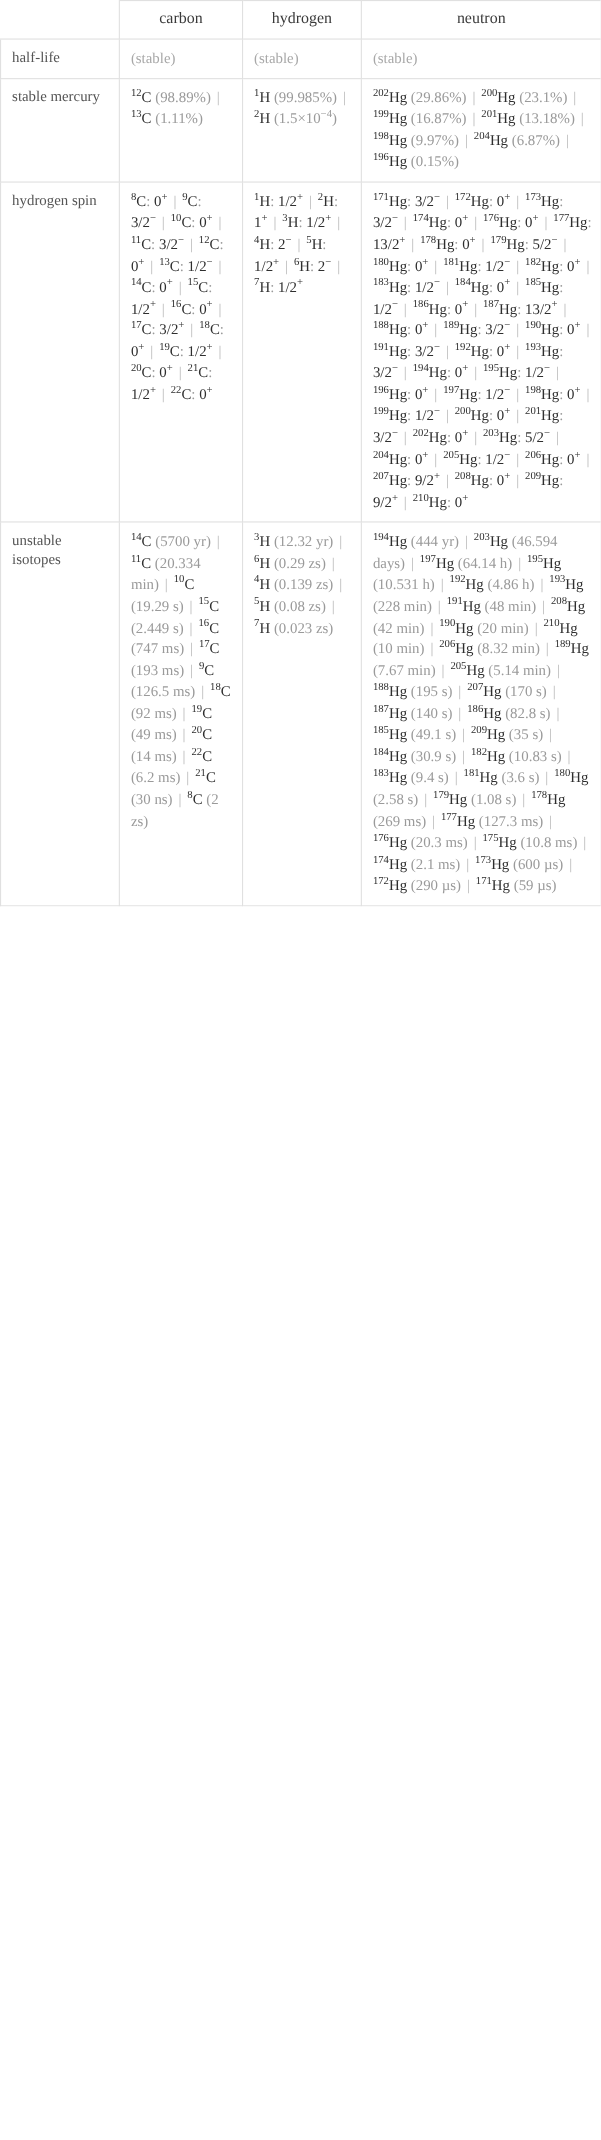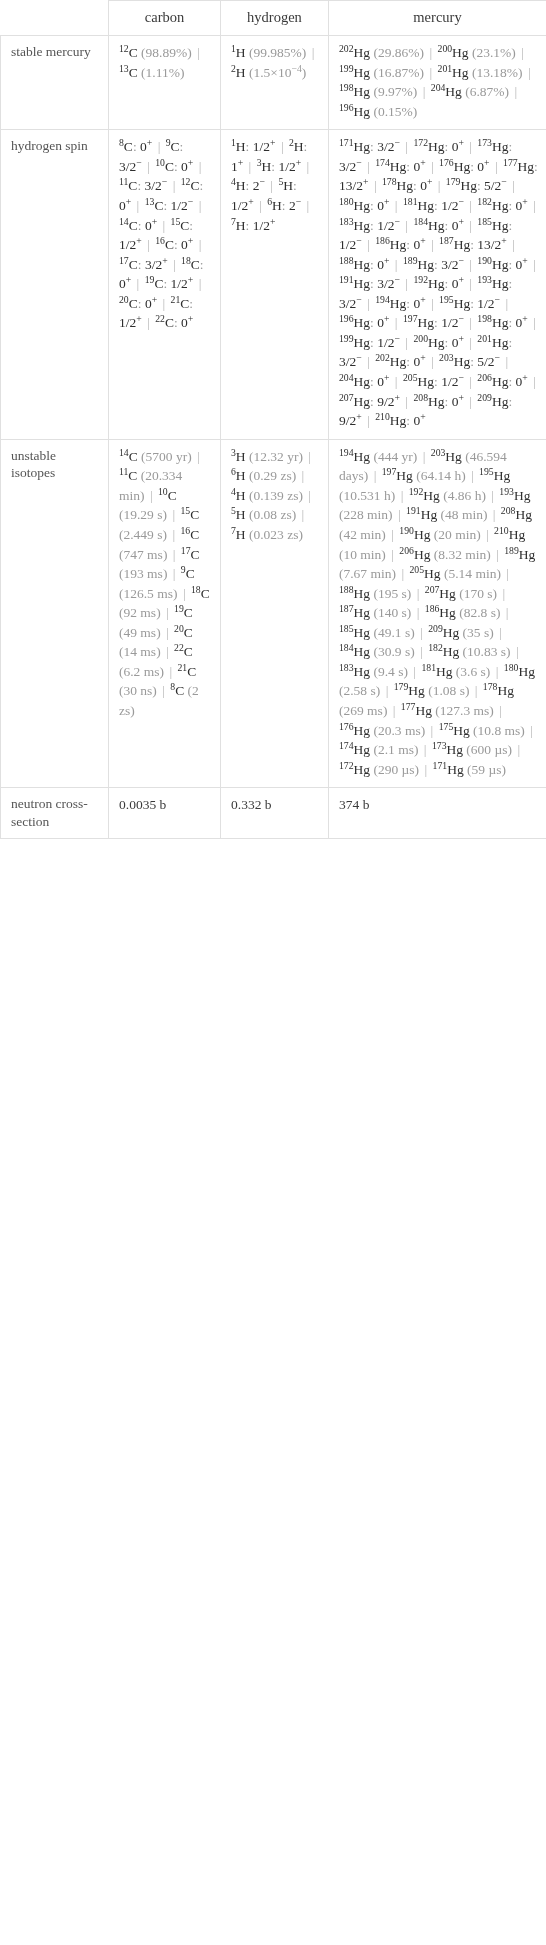--- a/index.html
+++ b/index.html
@@ -74,42 +74,42 @@
     <col class="c-label">
       <col class="c-carbon">
       <col class="c-hydrogen">
       <col class="c-mercury">
   </colgroup>
   <thead>
     <tr class="header-row">
       <th class="blank-corner"></th>
       <th>carbon</th>
       <th>hydrogen</th>
-      <th>mercury</th>
+      <th>neutron</th>
     </tr>
   </thead>
   <tbody>
+    <tr>
+      <td class="row-label">half-life</td>
+      <td class="val muted">(stable)</td>
+      <td class="val muted">(stable)</td>
+      <td class="val muted">(stable)</td>
+    </tr>
     <tr>
       <td class="row-label">stable mercury</td>
       <td class="val"><span class="iso-sym nowrap"><span class="pre-sup">12</span>C</span> <span class="dim">(98.89%)</span><span class="sep">&nbsp;|</span> <span class="iso-sym nowrap"><span class="pre-sup">13</span>C</span> <span class="dim">(1.11%)</span></td>
       <td class="val"><span class="iso-sym nowrap"><span class="pre-sup">1</span>H</span> <span class="dim">(99.985%)</span><span class="sep">&nbsp;|</span> <span class="iso-sym nowrap"><span class="pre-sup">2</span>H</span> <span class="dim">(1.5×10<sup>−4</sup>)</span></td>
       <td class="val"><span class="iso-sym nowrap"><span class="pre-sup">202</span>Hg</span> <span class="dim">(29.86%)</span><span class="sep">&nbsp;|</span> <span class="iso-sym nowrap"><span class="pre-sup">200</span>Hg</span> <span class="dim">(23.1%)</span><span class="sep">&nbsp;|</span> <span class="iso-sym nowrap"><span class="pre-sup">199</span>Hg</span> <span class="dim">(16.87%)</span><span class="sep">&nbsp;|</span> <span class="iso-sym nowrap"><span class="pre-sup">201</span>Hg</span> <span class="dim">(13.18%)</span><span class="sep">&nbsp;|</span> <span class="iso-sym nowrap"><span class="pre-sup">198</span>Hg</span> <span class="dim">(9.97%)</span><span class="sep">&nbsp;|</span> <span class="iso-sym nowrap"><span class="pre-sup">204</span>Hg</span> <span class="dim">(6.87%)</span><span class="sep">&nbsp;|</span> <span class="iso-sym nowrap"><span class="pre-sup">196</span>Hg</span> <span class="dim">(0.15%)</span></td>
     </tr>
     <tr>
       <td class="row-label">hydrogen spin</td>
       <td class="val"><span class="iso-sym nowrap"><span class="pre-sup">8</span>C</span><span class="dim">:</span> <span class="spin">0<sup>+</sup></span><span class="sep">&nbsp;|</span> <span class="iso-sym nowrap"><span class="pre-sup">9</span>C</span><span class="dim">:</span> <span class="spin">3/2<sup>−</sup></span><span class="sep">&nbsp;|</span> <span class="iso-sym nowrap"><span class="pre-sup">10</span>C</span><span class="dim">:</span> <span class="spin">0<sup>+</sup></span><span class="sep">&nbsp;|</span> <span class="iso-sym nowrap"><span class="pre-sup">11</span>C</span><span class="dim">:</span> <span class="spin">3/2<sup>−</sup></span><span class="sep">&nbsp;|</span> <span class="iso-sym nowrap"><span class="pre-sup">12</span>C</span><span class="dim">:</span> <span class="spin">0<sup>+</sup></span><span class="sep">&nbsp;|</span> <span class="iso-sym nowrap"><span class="pre-sup">13</span>C</span><span class="dim">:</span> <span class="spin">1/2<sup>−</sup></span><span class="sep">&nbsp;|</span> <span class="iso-sym nowrap"><span class="pre-sup">14</span>C</span><span class="dim">:</span> <span class="spin">0<sup>+</sup></span><span class="sep">&nbsp;|</span> <span class="iso-sym nowrap"><span class="pre-sup">15</span>C</span><span class="dim">:</span> <span class="spin">1/2<sup>+</sup></span><span class="sep">&nbsp;|</span> <span class="iso-sym nowrap"><span class="pre-sup">16</span>C</span><span class="dim">:</span> <span class="spin">0<sup>+</sup></span><span class="sep">&nbsp;|</span> <span class="iso-sym nowrap"><span class="pre-sup">17</span>C</span><span class="dim">:</span> <span class="spin">3/2<sup>+</sup></span><span class="sep">&nbsp;|</span> <span class="iso-sym nowrap"><span class="pre-sup">18</span>C</span><span class="dim">:</span> <span class="spin">0<sup>+</sup></span><span class="sep">&nbsp;|</span> <span class="iso-sym nowrap"><span class="pre-sup">19</span>C</span><span class="dim">:</span> <span class="spin">1/2<sup>+</sup></span><span class="sep">&nbsp;|</span> <span class="iso-sym nowrap"><span class="pre-sup">20</span>C</span><span class="dim">:</span> <span class="spin">0<sup>+</sup></span><span class="sep">&nbsp;|</span> <span class="iso-sym nowrap"><span class="pre-sup">21</span>C</span><span class="dim">:</span> <span class="spin">1/2<sup>+</sup></span><span class="sep">&nbsp;|</span> <span class="iso-sym nowrap"><span class="pre-sup">22</span>C</span><span class="dim">:</span> <span class="spin">0<sup>+</sup></span></td>
       <td class="val"><span class="iso-sym nowrap"><span class="pre-sup">1</span>H</span><span class="dim">:</span> <span class="spin">1/2<sup>+</sup></span><span class="sep">&nbsp;|</span> <span class="iso-sym nowrap"><span class="pre-sup">2</span>H</span><span class="dim">:</span> <span class="spin">1<sup>+</sup></span><span class="sep">&nbsp;|</span> <span class="iso-sym nowrap"><span class="pre-sup">3</span>H</span><span class="dim">:</span> <span class="spin">1/2<sup>+</sup></span><span class="sep">&nbsp;|</span> <span class="iso-sym nowrap"><span class="pre-sup">4</span>H</span><span class="dim">:</span> <span class="spin">2<sup>−</sup></span><span class="sep">&nbsp;|</span> <span class="iso-sym nowrap"><span class="pre-sup">5</span>H</span><span class="dim">:</span> <span class="spin">1/2<sup>+</sup></span><span class="sep">&nbsp;|</span> <span class="iso-sym nowrap"><span class="pre-sup">6</span>H</span><span class="dim">:</span> <span class="spin">2<sup>−</sup></span><span class="sep">&nbsp;|</span> <span class="iso-sym nowrap"><span class="pre-sup">7</span>H</span><span class="dim">:</span> <span class="spin">1/2<sup>+</sup></span></td>
       <td class="val"><span class="iso-sym nowrap"><span class="pre-sup">171</span>Hg</span><span class="dim">:</span> <span class="spin">3/2<sup>−</sup></span><span class="sep">&nbsp;|</span> <span class="iso-sym nowrap"><span class="pre-sup">172</span>Hg</span><span class="dim">:</span> <span class="spin">0<sup>+</sup></span><span class="sep">&nbsp;|</span> <span class="iso-sym nowrap"><span class="pre-sup">173</span>Hg</span><span class="dim">:</span> <span class="spin">3/2<sup>−</sup></span><span class="sep">&nbsp;|</span> <span class="iso-sym nowrap"><span class="pre-sup">174</span>Hg</span><span class="dim">:</span> <span class="spin">0<sup>+</sup></span><span class="sep">&nbsp;|</span> <span class="iso-sym nowrap"><span class="pre-sup">176</span>Hg</span><span class="dim">:</span> <span class="spin">0<sup>+</sup></span><span class="sep">&nbsp;|</span> <span class="iso-sym nowrap"><span class="pre-sup">177</span>Hg</span><span class="dim">:</span> <span class="spin">13/2<sup>+</sup></span><span class="sep">&nbsp;|</span> <span class="iso-sym nowrap"><span class="pre-sup">178</span>Hg</span><span class="dim">:</span> <span class="spin">0<sup>+</sup></span><span class="sep">&nbsp;|</span> <span class="iso-sym nowrap"><span class="pre-sup">179</span>Hg</span><span class="dim">:</span> <span class="spin">5/2<sup>−</sup></span><span class="sep">&nbsp;|</span> <span class="iso-sym nowrap"><span class="pre-sup">180</span>Hg</span><span class="dim">:</span> <span class="spin">0<sup>+</sup></span><span class="sep">&nbsp;|</span> <span class="iso-sym nowrap"><span class="pre-sup">181</span>Hg</span><span class="dim">:</span> <span class="spin">1/2<sup>−</sup></span><span class="sep">&nbsp;|</span> <span class="iso-sym nowrap"><span class="pre-sup">182</span>Hg</span><span class="dim">:</span> <span class="spin">0<sup>+</sup></span><span class="sep">&nbsp;|</span> <span class="iso-sym nowrap"><span class="pre-sup">183</span>Hg</span><span class="dim">:</span> <span class="spin">1/2<sup>−</sup></span><span class="sep">&nbsp;|</span> <span class="iso-sym nowrap"><span class="pre-sup">184</span>Hg</span><span class="dim">:</span> <span class="spin">0<sup>+</sup></span><span class="sep">&nbsp;|</span> <span class="iso-sym nowrap"><span class="pre-sup">185</span>Hg</span><span class="dim">:</span> <span class="spin">1/2<sup>−</sup></span><span class="sep">&nbsp;|</span> <span class="iso-sym nowrap"><span class="pre-sup">186</span>Hg</span><span class="dim">:</span> <span class="spin">0<sup>+</sup></span><span class="sep">&nbsp;|</span> <span class="iso-sym nowrap"><span class="pre-sup">187</span>Hg</span><span class="dim">:</span> <span class="spin">13/2<sup>+</sup></span><span class="sep">&nbsp;|</span> <span class="iso-sym nowrap"><span class="pre-sup">188</span>Hg</span><span class="dim">:</span> <span class="spin">0<sup>+</sup></span><span class="sep">&nbsp;|</span> <span class="iso-sym nowrap"><span class="pre-sup">189</span>Hg</span><span class="dim">:</span> <span class="spin">3/2<sup>−</sup></span><span class="sep">&nbsp;|</span> <span class="iso-sym nowrap"><span class="pre-sup">190</span>Hg</span><span class="dim">:</span> <span class="spin">0<sup>+</sup></span><span class="sep">&nbsp;|</span> <span class="iso-sym nowrap"><span class="pre-sup">191</span>Hg</span><span class="dim">:</span> <span class="spin">3/2<sup>−</sup></span><span class="sep">&nbsp;|</span> <span class="iso-sym nowrap"><span class="pre-sup">192</span>Hg</span><span class="dim">:</span> <span class="spin">0<sup>+</sup></span><span class="sep">&nbsp;|</span> <span class="iso-sym nowrap"><span class="pre-sup">193</span>Hg</span><span class="dim">:</span> <span class="spin">3/2<sup>−</sup></span><span class="sep">&nbsp;|</span> <span class="iso-sym nowrap"><span class="pre-sup">194</span>Hg</span><span class="dim">:</span> <span class="spin">0<sup>+</sup></span><span class="sep">&nbsp;|</span> <span class="iso-sym nowrap"><span class="pre-sup">195</span>Hg</span><span class="dim">:</span> <span class="spin">1/2<sup>−</sup></span><span class="sep">&nbsp;|</span> <span class="iso-sym nowrap"><span class="pre-sup">196</span>Hg</span><span class="dim">:</span> <span class="spin">0<sup>+</sup></span><span class="sep">&nbsp;|</span> <span class="iso-sym nowrap"><span class="pre-sup">197</span>Hg</span><span class="dim">:</span> <span class="spin">1/2<sup>−</sup></span><span class="sep">&nbsp;|</span> <span class="iso-sym nowrap"><span class="pre-sup">198</span>Hg</span><span class="dim">:</span> <span class="spin">0<sup>+</sup></span><span class="sep">&nbsp;|</span> <span class="iso-sym nowrap"><span class="pre-sup">199</span>Hg</span><span class="dim">:</span> <span class="spin">1/2<sup>−</sup></span><span class="sep">&nbsp;|</span> <span class="iso-sym nowrap"><span class="pre-sup">200</span>Hg</span><span class="dim">:</span> <span class="spin">0<sup>+</sup></span><span class="sep">&nbsp;|</span> <span class="iso-sym nowrap"><span class="pre-sup">201</span>Hg</span><span class="dim">:</span> <span class="spin">3/2<sup>−</sup></span><span class="sep">&nbsp;|</span> <span class="iso-sym nowrap"><span class="pre-sup">202</span>Hg</span><span class="dim">:</span> <span class="spin">0<sup>+</sup></span><span class="sep">&nbsp;|</span> <span class="iso-sym nowrap"><span class="pre-sup">203</span>Hg</span><span class="dim">:</span> <span class="spin">5/2<sup>−</sup></span><span class="sep">&nbsp;|</span> <span class="iso-sym nowrap"><span class="pre-sup">204</span>Hg</span><span class="dim">:</span> <span class="spin">0<sup>+</sup></span><span class="sep">&nbsp;|</span> <span class="iso-sym nowrap"><span class="pre-sup">205</span>Hg</span><span class="dim">:</span> <span class="spin">1/2<sup>−</sup></span><span class="sep">&nbsp;|</span> <span class="iso-sym nowrap"><span class="pre-sup">206</span>Hg</span><span class="dim">:</span> <span class="spin">0<sup>+</sup></span><span class="sep">&nbsp;|</span> <span class="iso-sym nowrap"><span class="pre-sup">207</span>Hg</span><span class="dim">:</span> <span class="spin">9/2<sup>+</sup></span><span class="sep">&nbsp;|</span> <span class="iso-sym nowrap"><span class="pre-sup">208</span>Hg</span><span class="dim">:</span> <span class="spin">0<sup>+</sup></span><span class="sep">&nbsp;|</span> <span class="iso-sym nowrap"><span class="pre-sup">209</span>Hg</span><span class="dim">:</span> <span class="spin">9/2<sup>+</sup></span><span class="sep">&nbsp;|</span> <span class="iso-sym nowrap"><span class="pre-sup">210</span>Hg</span><span class="dim">:</span> <span class="spin">0<sup>+</sup></span></td>
     </tr>
     <tr>
       <td class="row-label">unstable isotopes</td>
       <td class="val"><span class="iso-sym nowrap"><span class="pre-sup">14</span>C</span> <span class="dim">(5700 yr)</span><span class="sep">&nbsp;|</span> <span class="iso-sym nowrap"><span class="pre-sup">11</span>C</span> <span class="dim">(20.334 min)</span><span class="sep">&nbsp;|</span> <span class="iso-sym nowrap"><span class="pre-sup">10</span>C</span> <span class="dim">(19.29 s)</span><span class="sep">&nbsp;|</span> <span class="iso-sym nowrap"><span class="pre-sup">15</span>C</span> <span class="dim">(2.449 s)</span><span class="sep">&nbsp;|</span> <span class="iso-sym nowrap"><span class="pre-sup">16</span>C</span> <span class="dim">(747 ms)</span><span class="sep">&nbsp;|</span> <span class="iso-sym nowrap"><span class="pre-sup">17</span>C</span> <span class="dim">(193 ms)</span><span class="sep">&nbsp;|</span> <span class="iso-sym nowrap"><span class="pre-sup">9</span>C</span> <span class="dim">(126.5 ms)</span><span class="sep">&nbsp;|</span> <span class="iso-sym nowrap"><span class="pre-sup">18</span>C</span> <span class="dim">(92 ms)</span><span class="sep">&nbsp;|</span> <span class="iso-sym nowrap"><span class="pre-sup">19</span>C</span> <span class="dim">(49 ms)</span><span class="sep">&nbsp;|</span> <span class="iso-sym nowrap"><span class="pre-sup">20</span>C</span> <span class="dim">(14 ms)</span><span class="sep">&nbsp;|</span> <span class="iso-sym nowrap"><span class="pre-sup">22</span>C</span> <span class="dim">(6.2 ms)</span><span class="sep">&nbsp;|</span> <span class="iso-sym nowrap"><span class="pre-sup">21</span>C</span> <span class="dim">(30 ns)</span><span class="sep">&nbsp;|</span> <span class="iso-sym nowrap"><span class="pre-sup">8</span>C</span> <span class="dim">(2 zs)</span></td>
       <td class="val"><span class="iso-sym nowrap"><span class="pre-sup">3</span>H</span> <span class="dim">(12.32 yr)</span><span class="sep">&nbsp;|</span> <span class="iso-sym nowrap"><span class="pre-sup">6</span>H</span> <span class="dim">(0.29 zs)</span><span class="sep">&nbsp;|</span> <span class="iso-sym nowrap"><span class="pre-sup">4</span>H</span> <span class="dim">(0.139 zs)</span><span class="sep">&nbsp;|</span> <span class="iso-sym nowrap"><span class="pre-sup">5</span>H</span> <span class="dim">(0.08 zs)</span><span class="sep">&nbsp;|</span> <span class="iso-sym nowrap"><span class="pre-sup">7</span>H</span> <span class="dim">(0.023 zs)</span></td>
       <td class="val"><span class="iso-sym nowrap"><span class="pre-sup">194</span>Hg</span> <span class="dim">(444 yr)</span><span class="sep">&nbsp;|</span> <span class="iso-sym nowrap"><span class="pre-sup">203</span>Hg</span> <span class="dim">(46.594 days)</span><span class="sep">&nbsp;|</span> <span class="iso-sym nowrap"><span class="pre-sup">197</span>Hg</span> <span class="dim">(64.14 h)</span><span class="sep">&nbsp;|</span> <span class="iso-sym nowrap"><span class="pre-sup">195</span>Hg</span> <span class="dim">(10.531 h)</span><span class="sep">&nbsp;|</span> <span class="iso-sym nowrap"><span class="pre-sup">192</span>Hg</span> <span class="dim">(4.86 h)</span><span class="sep">&nbsp;|</span> <span class="iso-sym nowrap"><span class="pre-sup">193</span>Hg</span> <span class="dim">(228 min)</span><span class="sep">&nbsp;|</span> <span class="iso-sym nowrap"><span class="pre-sup">191</span>Hg</span> <span class="dim">(48 min)</span><span class="sep">&nbsp;|</span> <span class="iso-sym nowrap"><span class="pre-sup">208</span>Hg</span> <span class="dim">(42 min)</span><span class="sep">&nbsp;|</span> <span class="iso-sym nowrap"><span class="pre-sup">190</span>Hg</span> <span class="dim">(20 min)</span><span class="sep">&nbsp;|</span> <span class="iso-sym nowrap"><span class="pre-sup">210</span>Hg</span> <span class="dim">(10 min)</span><span class="sep">&nbsp;|</span> <span class="iso-sym nowrap"><span class="pre-sup">206</span>Hg</span> <span class="dim">(8.32 min)</span><span class="sep">&nbsp;|</span> <span class="iso-sym nowrap"><span class="pre-sup">189</span>Hg</span> <span class="dim">(7.67 min)</span><span class="sep">&nbsp;|</span> <span class="iso-sym nowrap"><span class="pre-sup">205</span>Hg</span> <span class="dim">(5.14 min)</span><span class="sep">&nbsp;|</span> <span class="iso-sym nowrap"><span class="pre-sup">188</span>Hg</span> <span class="dim">(195 s)</span><span class="sep">&nbsp;|</span> <span class="iso-sym nowrap"><span class="pre-sup">207</span>Hg</span> <span class="dim">(170 s)</span><span class="sep">&nbsp;|</span> <span class="iso-sym nowrap"><span class="pre-sup">187</span>Hg</span> <span class="dim">(140 s)</span><span class="sep">&nbsp;|</span> <span class="iso-sym nowrap"><span class="pre-sup">186</span>Hg</span> <span class="dim">(82.8 s)</span><span class="sep">&nbsp;|</span> <span class="iso-sym nowrap"><span class="pre-sup">185</span>Hg</span> <span class="dim">(49.1 s)</span><span class="sep">&nbsp;|</span> <span class="iso-sym nowrap"><span class="pre-sup">209</span>Hg</span> <span class="dim">(35 s)</span><span class="sep">&nbsp;|</span> <span class="iso-sym nowrap"><span class="pre-sup">184</span>Hg</span> <span class="dim">(30.9 s)</span><span class="sep">&nbsp;|</span> <span class="iso-sym nowrap"><span class="pre-sup">182</span>Hg</span> <span class="dim">(10.83 s)</span><span class="sep">&nbsp;|</span> <span class="iso-sym nowrap"><span class="pre-sup">183</span>Hg</span> <span class="dim">(9.4 s)</span><span class="sep">&nbsp;|</span> <span class="iso-sym nowrap"><span class="pre-sup">181</span>Hg</span> <span class="dim">(3.6 s)</span><span class="sep">&nbsp;|</span> <span class="iso-sym nowrap"><span class="pre-sup">180</span>Hg</span> <span class="dim">(2.58 s)</span><span class="sep">&nbsp;|</span> <span class="iso-sym nowrap"><span class="pre-sup">179</span>Hg</span> <span class="dim">(1.08 s)</span><span class="sep">&nbsp;|</span> <span class="iso-sym nowrap"><span class="pre-sup">178</span>Hg</span> <span class="dim">(269 ms)</span><span class="sep">&nbsp;|</span> <span class="iso-sym nowrap"><span class="pre-sup">177</span>Hg</span> <span class="dim">(127.3 ms)</span><span class="sep">&nbsp;|</span> <span class="iso-sym nowrap"><span class="pre-sup">176</span>Hg</span> <span class="dim">(20.3 ms)</span><span class="sep">&nbsp;|</span> <span class="iso-sym nowrap"><span class="pre-sup">175</span>Hg</span> <span class="dim">(10.8 ms)</span><span class="sep">&nbsp;|</span> <span class="iso-sym nowrap"><span class="pre-sup">174</span>Hg</span> <span class="dim">(2.1 ms)</span><span class="sep">&nbsp;|</span> <span class="iso-sym nowrap"><span class="pre-sup">173</span>Hg</span> <span class="dim">(600 µs)</span><span class="sep">&nbsp;|</span> <span class="iso-sym nowrap"><span class="pre-sup">172</span>Hg</span> <span class="dim">(290 µs)</span><span class="sep">&nbsp;|</span> <span class="iso-sym nowrap"><span class="pre-sup">171</span>Hg</span> <span class="dim">(59 µs)</span></td>
     </tr>
-    <tr>
-      <td class="row-label">neutron cross-section</td>
-      <td class="val">0.0035 b</td>
-      <td class="val">0.332 b</td>
-      <td class="val">374 b</td>
-    </tr>
   </tbody>
 </table>
 
 </body></html>

